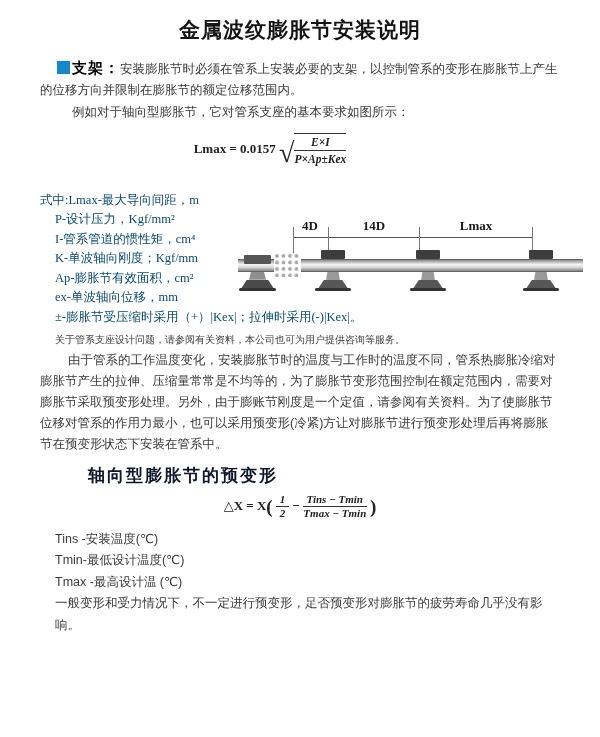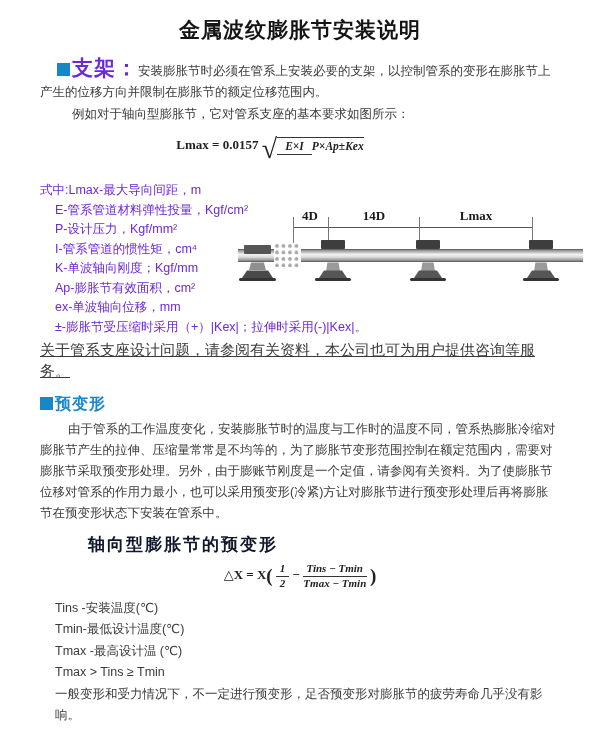--- a/index.html
+++ b/index.html
@@ -9,45 +9,45 @@
     background:#ffffff; color:#3a3a3a; overflow:hidden;
     padding:0 40px;
   }
   .title {
     text-align:center; font-size:21px; font-weight:bold; color:#141414;
     letter-spacing:1px; padding-top:16px; margin-bottom:13px;
   }
   p.body { font-size:12.5px; line-height:21px; color:#3a3a3a; }
   .sec-marker { display:inline-block; width:13px; height:13px; background:#1787c9;
     vertical-align:-1px; margin-right:2px; }
-  .sec-label { color:#6d28d9; font-size:21px; font-weight:bold; letter-spacing:1px; }
+  .sec-label { color:#000000; font-size:15px; font-weight:bold; letter-spacing:1px; }
   .intro-para { text-indent:17px; }
   .example-para { text-indent:32px; margin-top:1px; }
 
   
   .formula { font-family:"Liberation Serif","DejaVu Serif",serif; font-weight:bold;
     color:#222; font-size:13px; text-align:center; }
   .formula-1 { margin:10px 60px 24px 0; }
   .radical { display:inline-flex; align-items:center; vertical-align:middle; }
   .radical-sign { font-size:28px; font-weight:normal; line-height:0.8; transform:translateY(3px); }
-  .rfrac { display:inline-flex; flex-direction:row; border-top:1.5px solid #333;
+  .rfrac { display:inline-flex; flex-direction:column; border-top:1.5px solid #333;
     text-align:center; font-size:11.5px; font-style:italic; line-height:1.25; }
   .rfrac .num { border-bottom:1px solid #333; padding:1px 8px 1px; }
   .rfrac .den { padding-top:1px;font-style:italic; }
   .frac { display:inline-flex; flex-direction:column; vertical-align:middle;
     text-align:center; font-size:11px; line-height:1.2; margin:0 3px; font-style:italic; }
   .frac .num { border-bottom:1px solid #333; padding:0 4px; }
   .paren { font-size:19px; font-weight:bold; vertical-align:middle; }
 
   
   .defs-wrap { position:relative; margin-top:6px; }
-  .def-line { font-size:12.5px; line-height:19.5px; color:#6d28d9; }
+  .def-line { font-size:12.5px; line-height:19.5px; color:#0c4a6e;font-family:Liberation Serif, serif; }
   .def-first { margin-left:0; }
   .def-indent { margin-left:15px; }
-  .note-line { margin-top:2px; font-size:15px; line-height:21px;text-decoration:underline; }
+  .note-line { margin-left:15px; margin-top:2px; font-size:10px; line-height:21px; }
 
   .diagram { position:absolute; left:198px; top:31px; width:350px; height:80px; }
   .dim-line { position:absolute; left:55px; top:15px; width:239px; height:1px; background:#555; }
   .tick { position:absolute; top:5px; width:1px; height:32px; background:#777; }
   .dim-label { position:absolute; top:0; font-family:"Liberation Serif","DejaVu Serif",serif;
     font-weight:bold; font-size:13px; color:#1a1a1a; text-align:center; transform:translate(-50%,-4px); }
   .pipe { position:absolute; left:0; top:37px; width:345px; height:13px;
     background:linear-gradient(#8c8c8c,#f2f2f2 40%,#dcdcdc 65%,#848484);
     border-top:1px solid #666; border-bottom:1px solid #666; }
   .bellows { position:absolute; left:36px; top:31px; width:27px; height:24px; background:#fff;
@@ -95,21 +95,20 @@
       <span class="radical-sign">√</span>
       <span class="rfrac">
         <span class="num">E×I</span>
         <span class="den">P×Ap±Kex</span>
       </span>
     </span>
   </div>
 
   <div class="defs-wrap">
     <div class="def-line def-first">式中:Lmax-最大导向间距，m</div>
-    <div class="def-line def-indent">E-管系管道材料弹性投量，Kgf/cm²</div>
     <div class="def-line def-indent">P-设计压力，Kgf/mm²</div>
     <div class="def-line def-indent">I-管系管道的惯性矩，cm⁴</div>
     <div class="def-line def-indent">K-单波轴向刚度；Kgf/mm</div>
     <div class="def-line def-indent">Ap-膨胀节有效面积，cm²</div>
     <div class="def-line def-indent">ex-单波轴向位移，mm</div>
     <div class="def-line def-indent">±-膨胀节受压缩时采用（+）|Kex|；拉伸时采用(-)|Kex|。</div>
     <div class="note-line">关于管系支座设计问题，请参阅有关资料，本公司也可为用户提供咨询等服务。</div>
 
     <div class="diagram">
       <div class="dim-line"></div>
@@ -140,36 +139,34 @@
       </div>
       <div class="support" style="left:287px;">
         <div class="cap"></div>
         <div class="neck"></div>
         <div class="base"></div>
         <div class="foot"></div>
       </div>
     </div>
   </div>
 
-  <div class="section-head"><span class="sec-marker"></span><span class="sec-label2">预变形</span></div>
 
   <p class="body main-para">由于管系的工作温度变化，安装膨胀节时的温度与工作时的温度不同，管系热膨胀冷缩对膨胀节产生的拉伸、压缩量常常是不均等的，为了膨胀节变形范围控制在额定范围内，需要对膨胀节采取预变形处理。另外，由于膨账节刚度是一个定值，请参阅有关资料。为了使膨胀节位移对管系的作用力最小，也可以采用预变形(冷紧)方让对膨胀节进行预变形处理后再将膨胀节在预变形状态下安装在管系中。</p>
 
   <div class="sub-heading axial">轴向型膨胀节的预变形</div>
 
   <div class="formula formula-2">
     <span>△X = X</span><span class="paren">(</span><span class="frac">
         <span class="num">1</span>
         <span class="den">2</span>
       </span><span>−</span><span class="frac">
         <span class="num">Tins − Tmin</span>
         <span class="den">Tmax − Tmin</span>
       </span><span class="paren">)</span>
   </div>
 
 
   <div class="sym-line">Tins -安装温度(℃)</div>
   <div class="sym-line">Tmin-最低设计温度(℃)</div>
   <div class="sym-line">Tmax -最高设计温 (℃)</div>
-  <div class="sym-line">Tmax &gt; Tins ≥ Tmin</div>
   <div class="sym-line">一般变形和受力情况下，不一定进行预变形，足否预变形对膨胀节的疲劳寿命几乎没有影响。</div>
 
 </div>
 
 </body></html>

